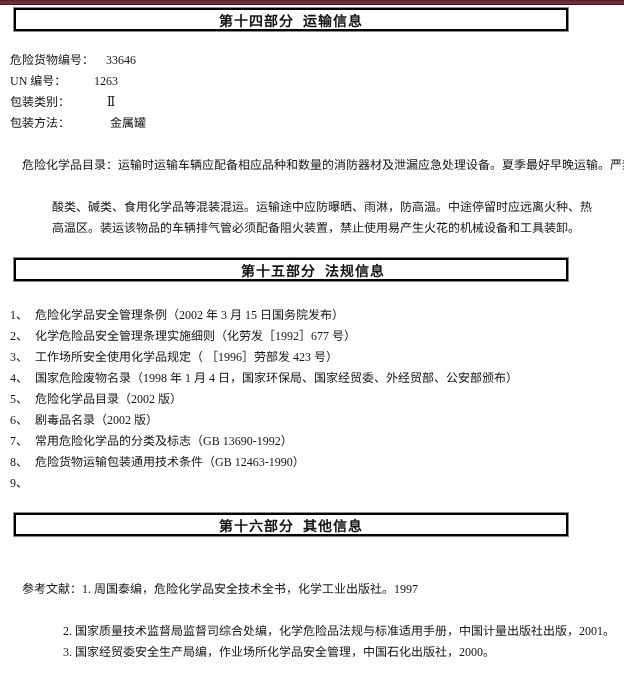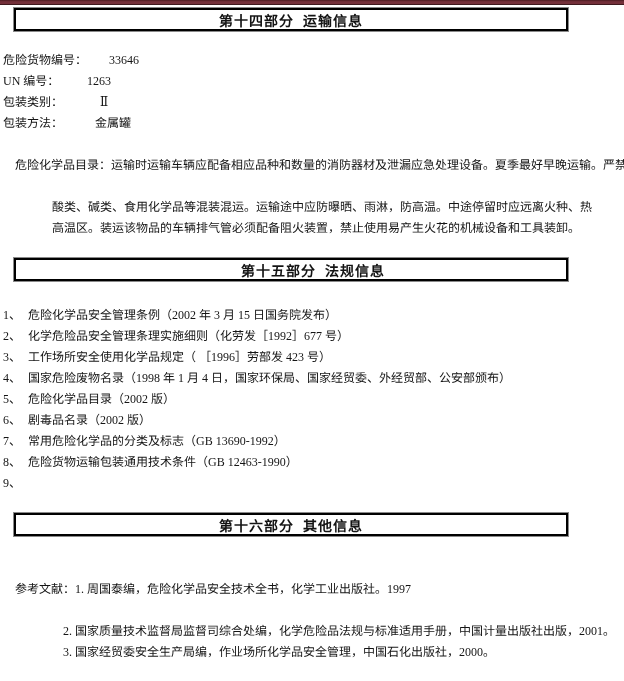--- a/index.html
+++ b/index.html
@@ -14,27 +14,27 @@
   }
   .sec-box{
     box-sizing:border-box;margin-left:14px;width:554px;height:23px;
     border:2px solid #000;outline:1px solid #8a8a8a;
     display:flex;align-items:center;justify-content:center;background:#fff;
   }
   .box1{margin-top:3px;}
   .box2{margin-top:19px;padding-left:44px;}
   .box3{margin-top:19px;text-align:center;}
   .sec-title{font-size:14px;font-weight:bold;white-space:pre;letter-spacing:1px;}
-  .line{line-height:21px;white-space:pre;padding-left:3px;}
+  .line{line-height:21px;white-space:pre;padding-left:10px;}
   .block-kv{margin-top:19px;}
   .kv{display:flex;}
   .kv .k{min-width:84px;}
-  .kv1 .v{margin-left:22px;}
+  .kv1 .v{margin-left:12px;}
   .kv4 .v{margin-left:13px;}
-  .kv5 .v{margin-left:8px;}
+  .kv5 .v{margin-left:16px;}
   .note-cont{padding-left:52px;}
   .items{margin-top:24px;}
   .item{display:flex;}
   .item .num{display:inline-block;min-width:25px;}
   .refs{margin-top:22px;}
   .ref-cont{padding-left:63px;}
 </style>
 </head>
 <body>
 

